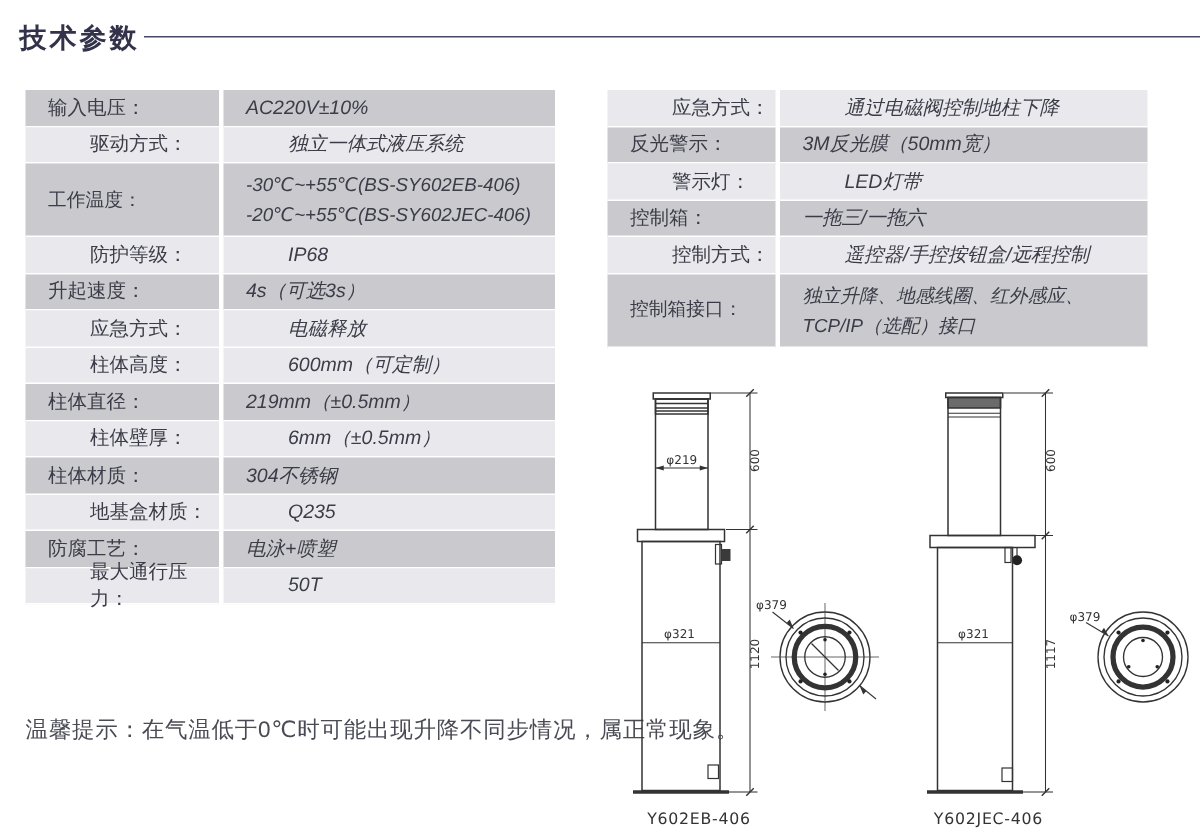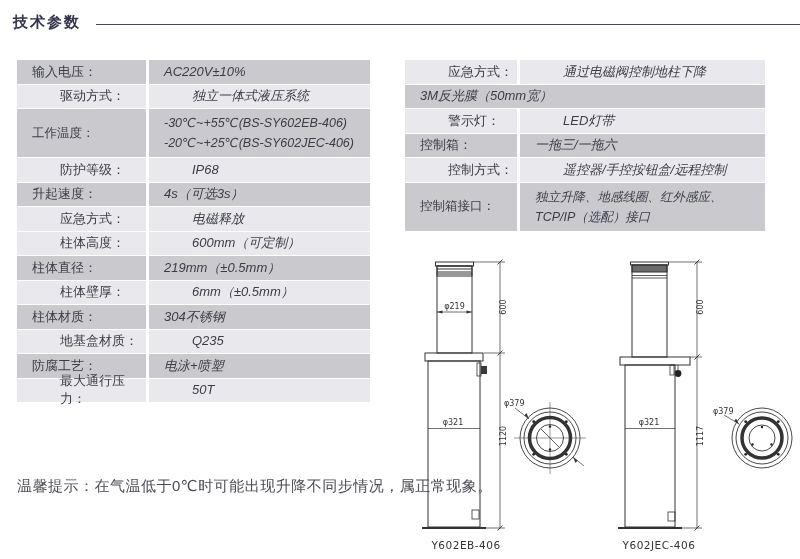--- a/index.html
+++ b/index.html
@@ -1,21 +1,21 @@
 <!DOCTYPE html>
 <html style="--title: #32324a; --line: #474766; --text: #3c3c48; --row_dark: #c9c9ce; --row_light: #e9e9ed; --note: #4b4b55; --draw: #333333;"><head>
 <meta charset="utf-8">
 <style>
   html,body{margin:0;padding:0;background:#fff;}
   .page{
     position:relative;width:800px;height:559px;background:#fff;overflow:hidden;
     font-family:"Liberation Sans","DejaVu Sans",sans-serif;color:var(--text,#3c3c48);
   }
   .page-title{
-    position:absolute;left:13px;top:13px;font-size:15px;font-weight:bold;
+    position:absolute;left:13px;top:13px;font-size:18px;font-weight:bold;
     color:var(--title,#32324a);letter-spacing:2px;
   }
   .title-line{position:absolute;left:96px;right:0;top:24px;height:1px;background:var(--line,#474766);}
 
   .spec-table{position:absolute;display:flex;flex-direction:column;}
   #left-table{left:17px;top:60px;width:353px;}
   #right-table{left:405px;top:60px;width:360px;}
   .row{display:flex;height:24.5px;}
   .row.tall{height:49px;}
   .cell{
@@ -61,21 +61,21 @@
       <div class="row light">
     <div class="cell label">驱动方式：</div>
     <div class="cell value">
           <div class="line">独立一体式液压系统</div>
         </div>
   </div>
       <div class="row dark tall">
     <div class="cell label">工作温度：</div>
     <div class="cell value">
           <div class="line">-30℃~+55℃(BS-SY602EB-406)</div>
-          <div class="line">-20℃~+25℃(BS-SY602JEC-406)</div>
+          <div class="line">-20℃~+55℃(BS-SY602JEC-406)</div>
         </div>
   </div>
       <div class="row light">
     <div class="cell label">防护等级：</div>
     <div class="cell value">
           <div class="line">IP68</div>
         </div>
   </div>
       <div class="row dark">
     <div class="cell label">升起速度：</div>
@@ -133,20 +133,21 @@
   </div>
     </div>
   <div class="spec-table" id="right-table">
       <div class="row light">
     <div class="cell label">应急方式：</div>
     <div class="cell value">
           <div class="line">通过电磁阀控制地柱下降</div>
         </div>
   </div>
       <div class="row dark">
+    <div class="cell label">反光警示：</div>
     <div class="cell value">
           <div class="line">3M反光膜（50mm宽）</div>
         </div>
   </div>
       <div class="row light">
     <div class="cell label">警示灯：</div>
     <div class="cell value">
           <div class="line">LED灯带</div>
         </div>
   </div>

